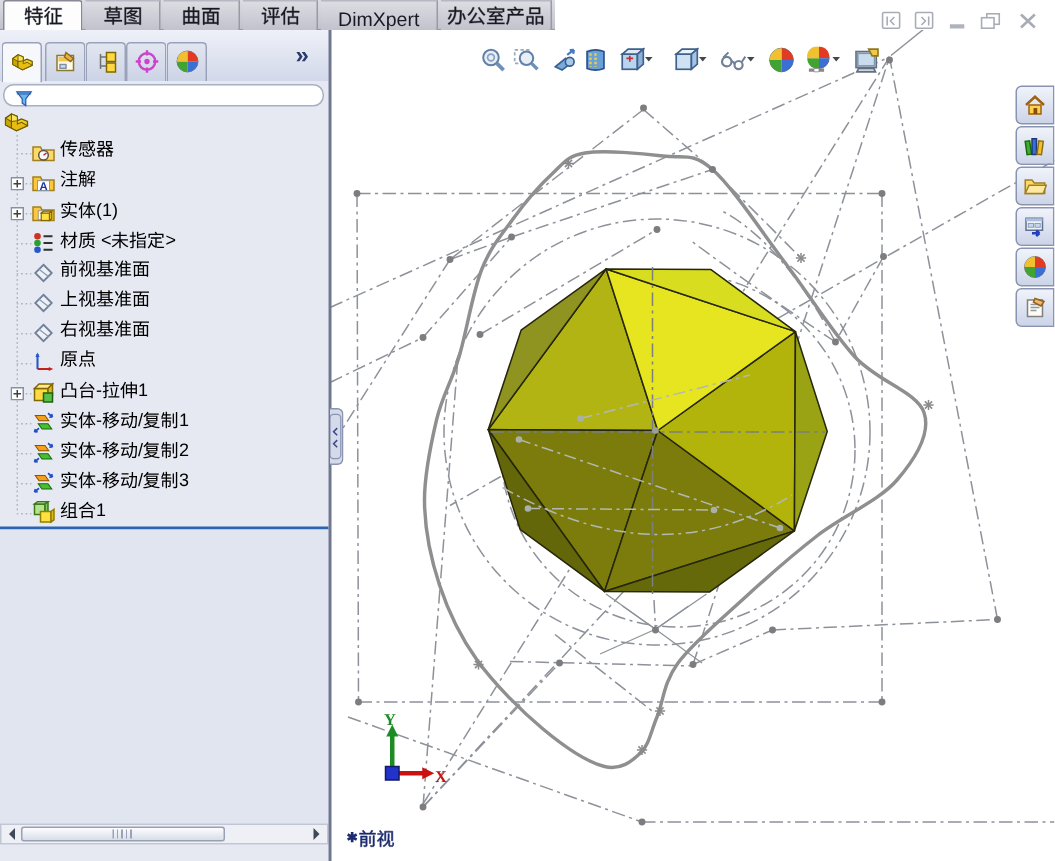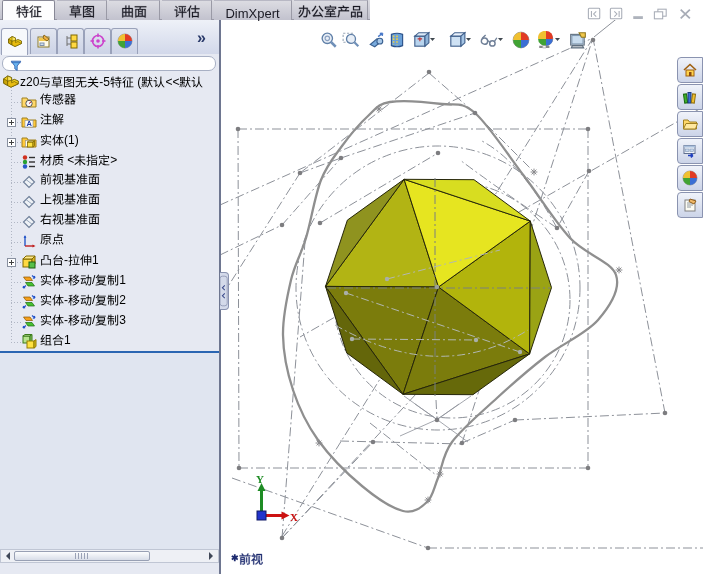--- a/index.html
+++ b/index.html
@@ -300,36 +300,20 @@
       <div style="position:absolute;left:11px;top:262px;width:10px;height:1px;background-image:linear-gradient(90deg,#b0b6c4 1px, transparent 1px);background-size:3px 1px"></div>
       <div style="position:absolute;left:11px;top:282px;width:10px;height:1px;background-image:linear-gradient(90deg,#b0b6c4 1px, transparent 1px);background-size:3px 1px"></div>
       <div style="position:absolute;left:11px;top:302px;width:10px;height:1px;background-image:linear-gradient(90deg,#b0b6c4 1px, transparent 1px);background-size:3px 1px"></div>
       <div style="position:absolute;left:11px;top:322px;width:10px;height:1px;background-image:linear-gradient(90deg,#b0b6c4 1px, transparent 1px);background-size:3px 1px"></div>
       <div class="ti" style="left:2px;top:52px"><svg width="18" height="18" viewBox="0 0 16 16">
           <path d="M1.5 6 L5 3.5 L8.5 5 L8.5 7.5 L11 6.5 L14.5 8 L14.5 10.5 L8 13.5 L1.5 10 Z" fill="#f2cf1c" stroke="#6a5a00" stroke-width="0.8"></path>
           <path d="M1.5 6 L5 8 L5 12 L1.5 10 Z" fill="#caa50a" stroke="#6a5a00" stroke-width="0.6"></path>
           <path d="M5 8 L8.5 6.8 L8.5 9.5 L11 8.5 L14.5 10.5 L8 13.5 L5 12 Z" fill="#e8bc10" stroke="#6a5a00" stroke-width="0.6"></path>
           <path d="M5 3.5 L8.5 5 L8.5 7.5 L5 8 Z" fill="#fde55a" stroke="#6a5a00" stroke-width="0.6"></path>
         </svg></div>
-      <div class="tl" style="left:20px;top:55px"><span>z20</span><svg class="cj" width="60" height="13" style="vertical-align:-2px" fill="#000">
-          <use href="#g0" transform="translate(0,10.6) scale(0.012,-0.012)"></use>
-          <use href="#g1" transform="translate(12,10.6) scale(0.012,-0.012)"></use>
-          <use href="#g2" transform="translate(24,10.6) scale(0.012,-0.012)"></use>
-          <use href="#g3" transform="translate(36,10.6) scale(0.012,-0.012)"></use>
-          <use href="#g4" transform="translate(48,10.6) scale(0.012,-0.012)"></use>
-        </svg><span>-5</span><svg class="cj" width="24" height="13" style="vertical-align:-2px" fill="#000">
-          <use href="#g5" transform="translate(0,10.6) scale(0.012,-0.012)"></use>
-          <use href="#g6" transform="translate(12,10.6) scale(0.012,-0.012)"></use>
-        </svg><span>  (</span><svg class="cj" width="24" height="13" style="vertical-align:-2px" fill="#000">
-          <use href="#g7" transform="translate(0,10.6) scale(0.012,-0.012)"></use>
-          <use href="#g8" transform="translate(12,10.6) scale(0.012,-0.012)"></use>
-        </svg><span>&lt;&lt;</span><svg class="cj" width="24" height="13" style="vertical-align:-2px" fill="#000">
-          <use href="#g7" transform="translate(0,10.6) scale(0.012,-0.012)"></use>
-          <use href="#g8" transform="translate(12,10.6) scale(0.012,-0.012)"></use>
-        </svg></div>
       <div class="ti" style="left:21px;top:74px"><svg width="16" height="16" viewBox="0 0 16 16">
           <path d="M1 4 L6 4 L7 6 L15 6 L15 13 L1 13 Z" fill="#ffd86a" stroke="#a08020"></path>
           <circle cx="8" cy="9.5" r="3.2" fill="#f8f8f8" stroke="#555"></circle>
           <line x1="8" y1="9.5" x2="10" y2="8" stroke="#c02020"></line>
         </svg></div>
       <div class="tl" style="left:40px;top:73px"><svg class="cj" width="36" height="13" style="vertical-align:-2px" fill="#000">
           <use href="#g9" transform="translate(0,10.6) scale(0.012,-0.012)"></use>
           <use href="#g10" transform="translate(12,10.6) scale(0.012,-0.012)"></use>
           <use href="#g11" transform="translate(24,10.6) scale(0.012,-0.012)"></use>
         </svg></div>

